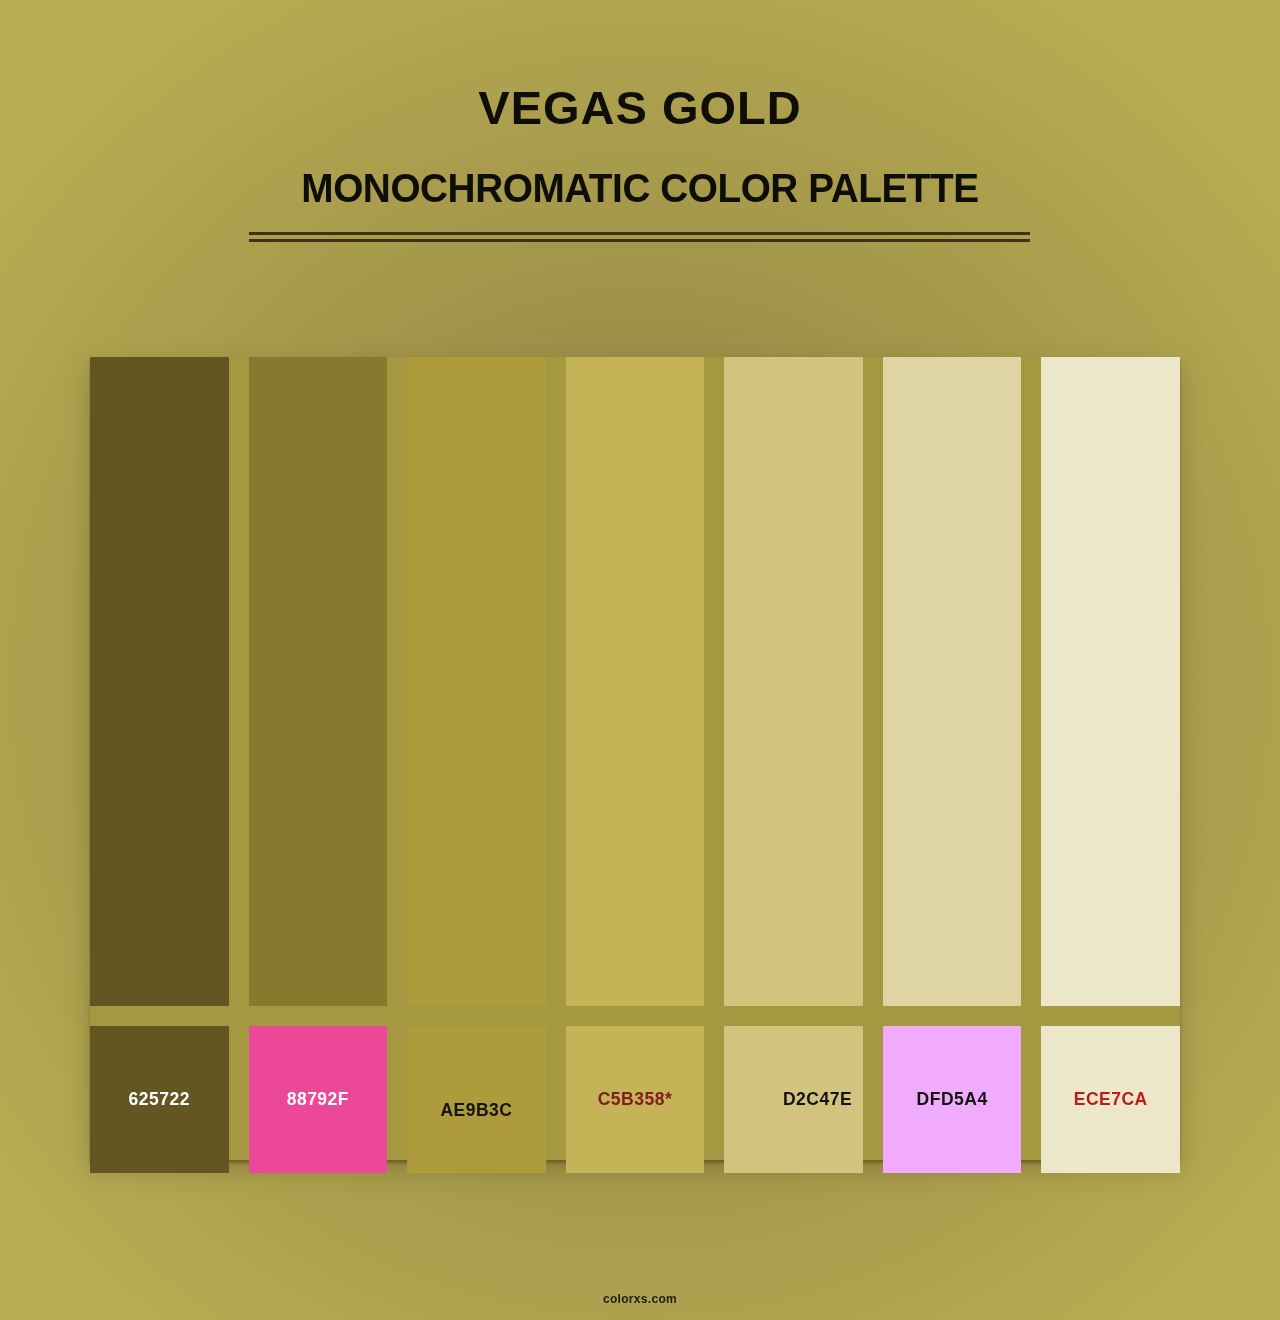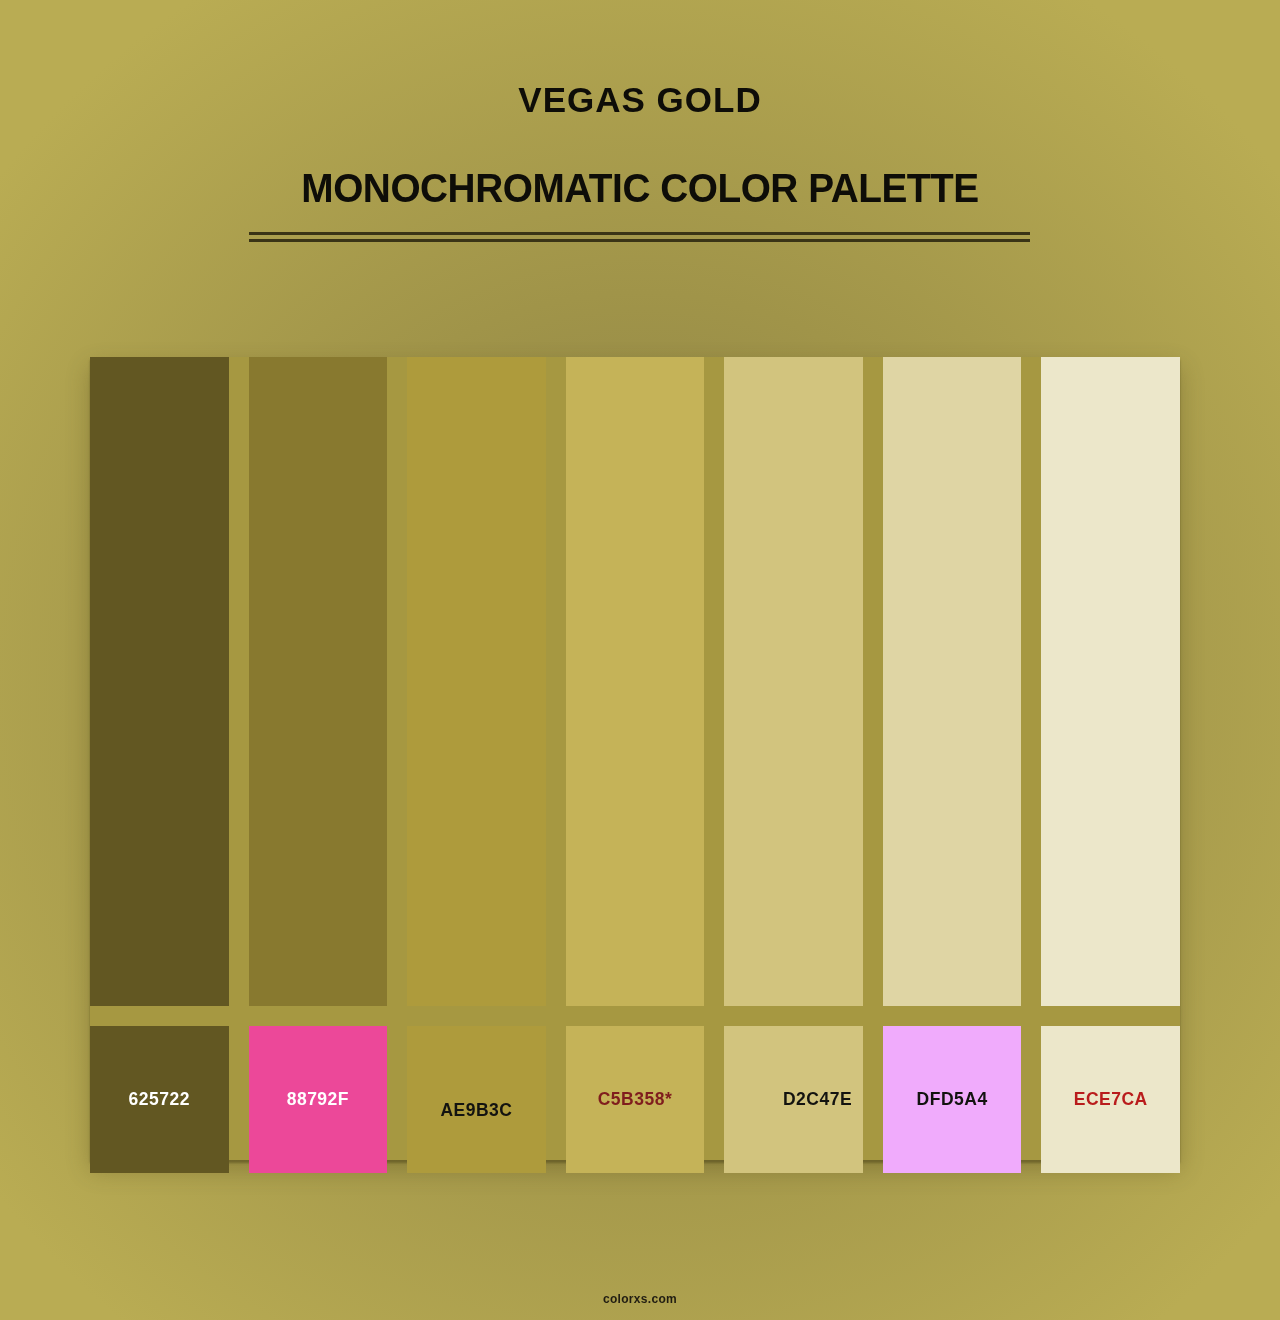--- a/index.html
+++ b/index.html
@@ -14,21 +14,21 @@
     position: relative;
     
     background: radial-gradient(circle 820px at 50% 52%, #877d46 0%, #a09449 48%, #b9ac53 100%);
   }
   .page-title {
     position: absolute;
     top: 80px;
     left: 0;
     width: 100%;
     text-align: center;
-    font-size: 35px;
+    font-size: 47px;
     font-weight: 700;
     letter-spacing: 1px;
     color: #0e0d08;
     margin: 0;
   }
   .page-subtitle {
     position: absolute;
     top: 166px;
     left: 0;
     width: 100%;

